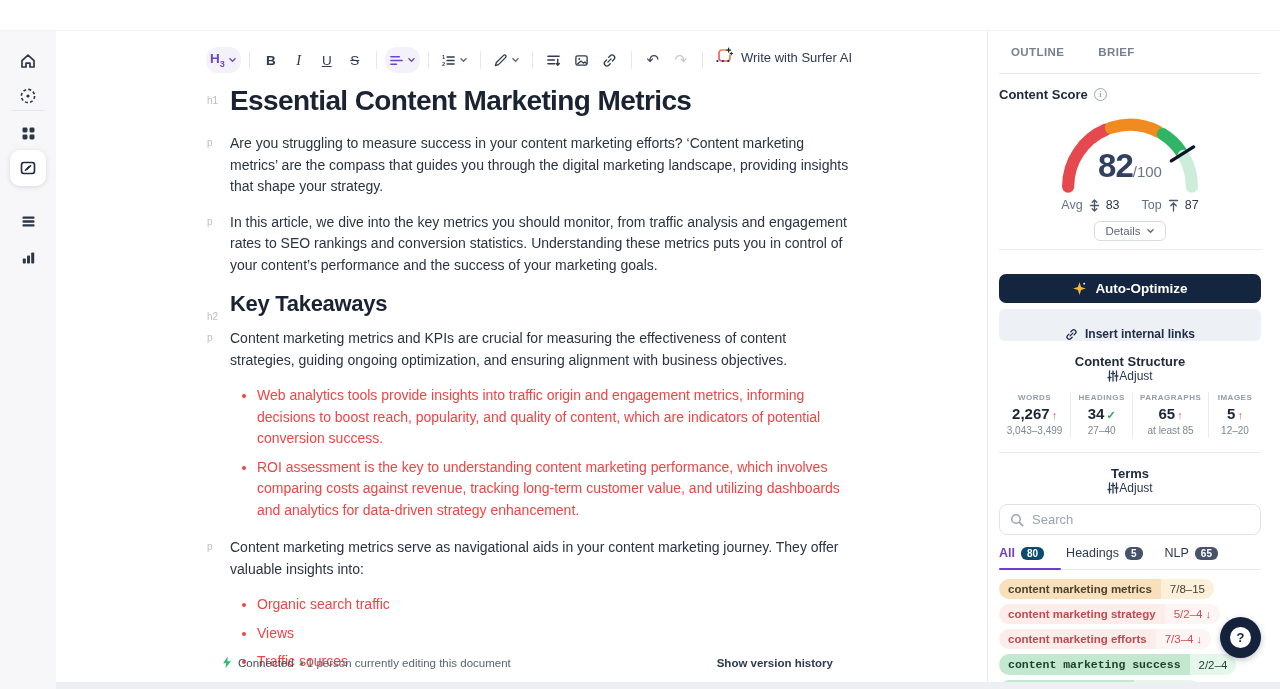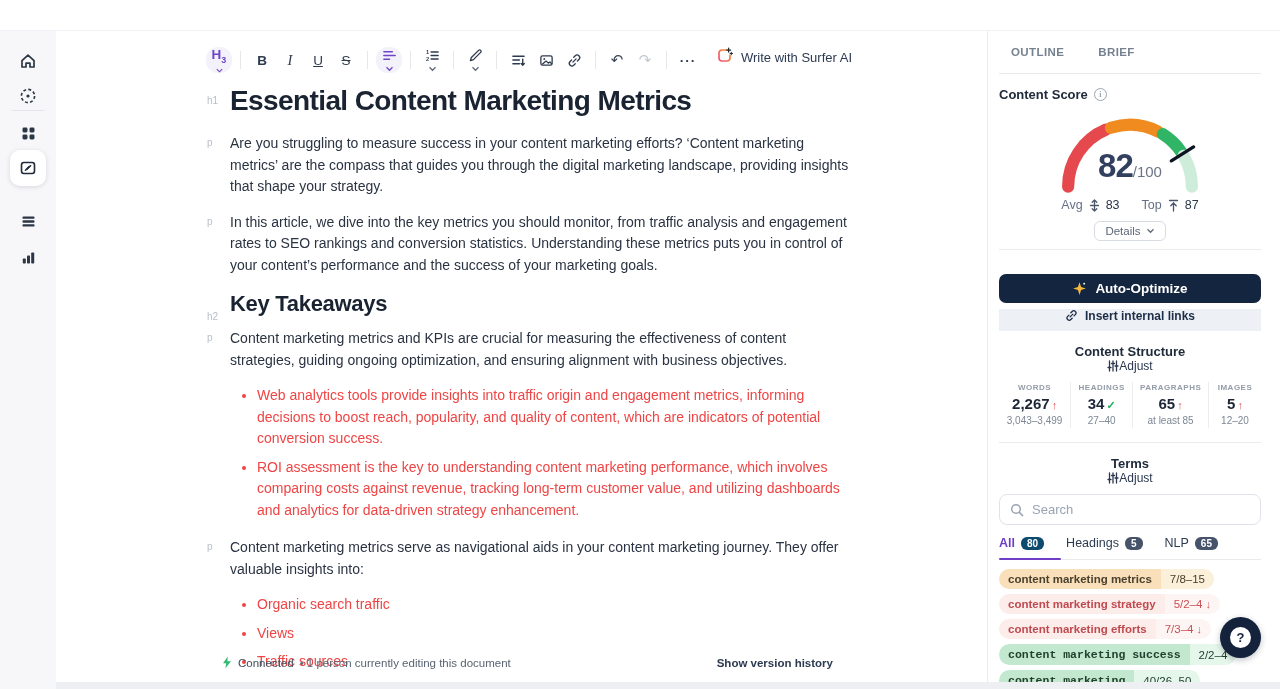--- a/index.html
+++ b/index.html
@@ -33,21 +33,21 @@
   
   .sidebar{position:absolute;left:0;top:0;width:56px;height:689px;background:#f7f7f9;z-index:3;}
   .side-ic{position:absolute;left:19px;width:18px;height:18px;display:flex;align-items:center;justify-content:center;cursor:pointer;}
   .side-div{position:absolute;left:12px;width:32px;height:1px;background:#e3e5ea;}
   .side-active{position:absolute;left:10px;width:36px;height:36px;border-radius:10px;background:#fff;
     box-shadow:0 1px 5px rgba(20,30,60,.14);display:flex;align-items:center;justify-content:center;cursor:pointer;}
 
   
   .toolbar{position:absolute;left:206px;top:46px;height:28px;display:flex;align-items:center;gap:2px;z-index:2;}
   .tb{height:26px;min-width:26px;padding:0 4px;border-radius:12px;display:flex;align-items:center;justify-content:center;
-    gap:3px;color:#2e3a4e;font-size:13.5px;cursor:pointer;flex-direction:column;}
+    gap:3px;color:#2e3a4e;font-size:13.5px;cursor:pointer;}
   .tb.hl{background:#f3f1fa;color:#6e44c9;}
   .tb .chev{color:#5b6576;}
   .tb.hl .chev{color:#6e44c9;}
   .tbsep{width:1px;height:18px;background:#e6e8ec;margin:0 6px;}
   .bold{font-weight:bold;}
   .ital{font-style:italic;font-family:"Liberation Serif",serif;font-size:14.5px;}
   .unde{text-decoration:underline;}
   .strk{text-decoration:line-through;}
   .tb-undo{font-size:15px;color:#3a4456;}
   .tb-redo{font-size:15px;color:#c3c9d2;}
@@ -89,22 +89,22 @@
   .gauge-score .m{font-size:15px;color:#6b7485;}
   .avgrow{margin-top:2px;display:flex;justify-content:center;align-items:center;gap:6px;font-size:12.5px;color:#667085;}
   .avgrow b{color:#1f2a3a;font-weight:normal;color:#2a3547;}
   .avgrow .gap{width:10px;}
   .details-btn{margin:9px auto 0;display:flex;width:fit-content;align-items:center;gap:5px;padding:3px 10px;
     border:1px solid #d7dbe2;border-radius:6px;font-size:11.5px;color:#5c6676;background:#fff;cursor:pointer;}
   .hr{height:1px;background:#e9ebee;margin-top:8px;}
   .btn-auto{margin-top:24px;width:100%;height:29px;border:none;border-radius:7px;background:#142540;color:#fff;
     font-size:13.5px;font-weight:bold;display:flex;align-items:center;justify-content:center;gap:8px;cursor:pointer;
     font-family:"Liberation Sans",sans-serif;}
-  .btn-links{margin-top:6px;width:100%;height:22px;border:none;border-radius:0;background:#edf0f4;color:#1d2c47;
-    font-size:12px;font-weight:bold;display:flex;align-items:flex-start;justify-content:center;gap:7px;cursor:pointer;
+  .btn-links{margin-top:6px;width:100%;height:32px;border:none;border-radius:6px;background:#edf0f4;color:#1d2c47;
+    font-size:12px;font-weight:bold;display:flex;align-items:flex-end;justify-content:center;gap:7px;cursor:pointer;
     font-family:"Liberation Sans",sans-serif;}
   .rowhead{margin-top:13px;display:flex;justify-content:space-between;align-items:center;flex-direction:column;}
   .adjust{display:flex;align-items:center;font-size:12px;color:#2b3750;cursor:pointer;}
   .stats{margin-top:9px;display:flex;}
   .stat{flex:1;text-align:center;padding:1px 2px 2px;border-left:1px solid #ecedf0;}
   .stat:first-child{border-left:none;}
   .stat .lb{font-size:8px;letter-spacing:.5px;color:#949ca8;font-weight:bold;}
   .stat .val{margin-top:3px;font-size:15px;font-weight:bold;color:#1c2636;}
   .stat .ind-up{font-size:11px;font-weight:bold;color:#e25555;margin-left:2px;}
   .stat .ind-ok{font-size:11px;font-weight:bold;color:#27ae60;margin-left:2px;}

